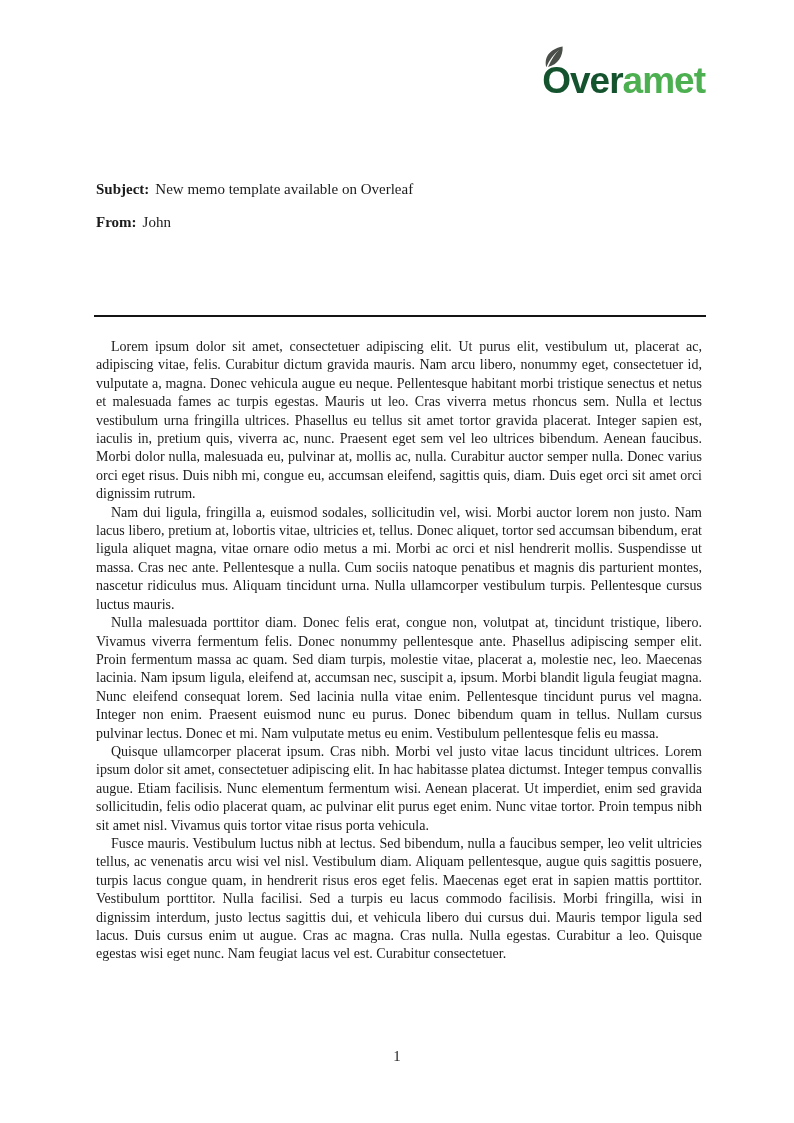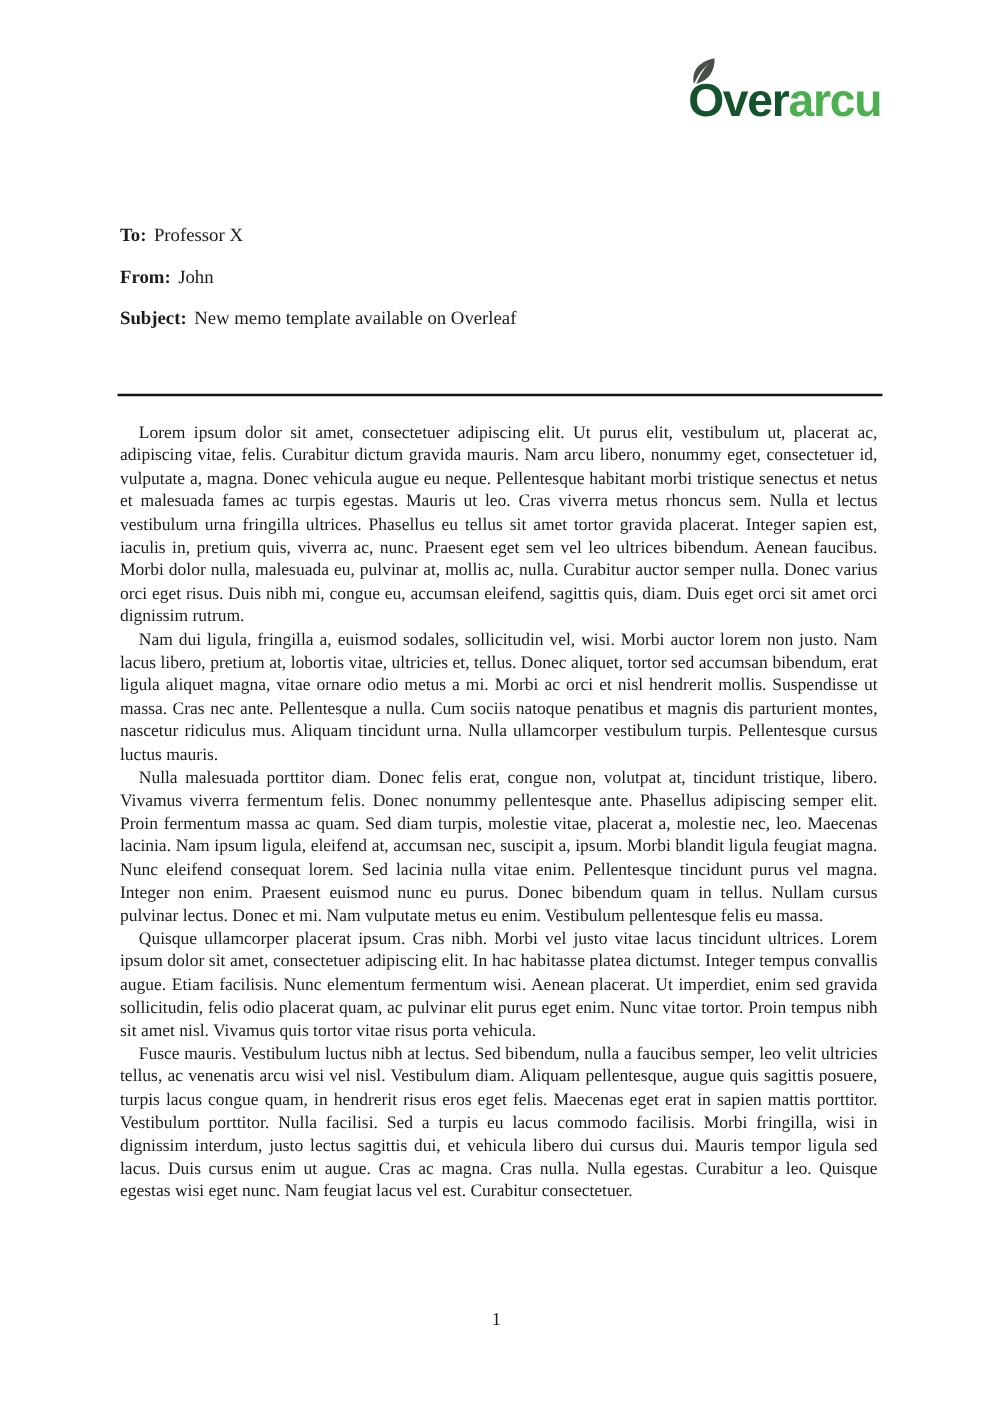--- a/index.html
+++ b/index.html
@@ -97,32 +97,29 @@
 
 <div class="page">
 
   <div class="logo">
     <span class="over">
       <span class="leaf-glyph">
         <svg viewBox="0 0 24 22" xmlns="http://www.w3.org/2000/svg">
           <path d="M2,21 C1,11 7,2 23,1 C22,12 15,20 4,21 C9,13 14,7 19,4 C12,8 7,13 2,21 Z"></path>
         </svg>
       </span>
-      <span>Over</span></span><span class="leafword">arcu</span>
+      <span>Over</span></span><span class="leafword">amet</span>
   </div>
 
   <div class="memo-header">
     <div class="memo-row">
-      <span class="lbl">To:</span><span class="val">Professor X</span>
+      <span class="lbl">Subject:</span><span class="val">New memo template available on Overleaf</span>
     </div>
     <div class="memo-row">
       <span class="lbl">From:</span><span class="val">John</span>
-    </div>
-    <div class="memo-row">
-      <span class="lbl">Subject:</span><span class="val">New memo template available on Overleaf</span>
     </div>
   </div>
 
   <div class="rule"></div>
 
   <div class="body-text">
     <p>Lorem ipsum dolor sit amet, consectetuer adipiscing elit. Ut purus elit, vestibulum ut, placerat ac, adipiscing vitae, felis. Curabitur dictum gravida mauris. Nam arcu libero, nonummy eget, consectetuer id, vulputate a, magna. Donec vehicula augue eu neque. Pellentesque habitant morbi tristique senectus et netus et malesuada fames ac turpis egestas. Mauris ut leo. Cras viverra metus rhoncus sem. Nulla et lectus vestibulum urna fringilla ultrices. Phasellus eu tellus sit amet tortor gravida placerat. Integer sapien est, iaculis in, pretium quis, viverra ac, nunc. Praesent eget sem vel leo ultrices bibendum. Aenean faucibus. Morbi dolor nulla, malesuada eu, pulvinar at, mollis ac, nulla. Curabitur auctor semper nulla. Donec varius orci eget risus. Duis nibh mi, congue eu, accumsan eleifend, sagittis quis, diam. Duis eget orci sit amet orci dignissim rutrum.</p>
     <p>Nam dui ligula, fringilla a, euismod sodales, sollicitudin vel, wisi. Morbi auctor lorem non justo. Nam lacus libero, pretium at, lobortis vitae, ultricies et, tellus. Donec aliquet, tortor sed accumsan bibendum, erat ligula aliquet magna, vitae ornare odio metus a mi. Morbi ac orci et nisl hendrerit mollis. Suspendisse ut massa. Cras nec ante. Pellentesque a nulla. Cum sociis natoque penatibus et magnis dis parturient montes, nascetur ridiculus mus. Aliquam tincidunt urna. Nulla ullamcorper vestibulum turpis. Pellentesque cursus luctus mauris.</p>
     <p>Nulla malesuada porttitor diam. Donec felis erat, congue non, volutpat at, tincidunt tristique, libero. Vivamus viverra fermentum felis. Donec nonummy pellentesque ante. Phasellus adipiscing semper elit. Proin fermentum massa ac quam. Sed diam turpis, molestie vitae, placerat a, molestie nec, leo. Maecenas lacinia. Nam ipsum ligula, eleifend at, accumsan nec, suscipit a, ipsum. Morbi blandit ligula feugiat magna. Nunc eleifend consequat lorem. Sed lacinia nulla vitae enim. Pellentesque tincidunt purus vel magna. Integer non enim. Praesent euismod nunc eu purus. Donec bibendum quam in tellus. Nullam cursus pulvinar lectus. Donec et mi. Nam vulputate metus eu enim. Vestibulum pellentesque felis eu massa.</p>
     <p>Quisque ullamcorper placerat ipsum. Cras nibh. Morbi vel justo vitae lacus tincidunt ultrices. Lorem ipsum dolor sit amet, consectetuer adipiscing elit. In hac habitasse platea dictumst. Integer tempus convallis augue. Etiam facilisis. Nunc elementum fermentum wisi. Aenean placerat. Ut imperdiet, enim sed gravida sollicitudin, felis odio placerat quam, ac pulvinar elit purus eget enim. Nunc vitae tortor. Proin tempus nibh sit amet nisl. Vivamus quis tortor vitae risus porta vehicula.</p>

